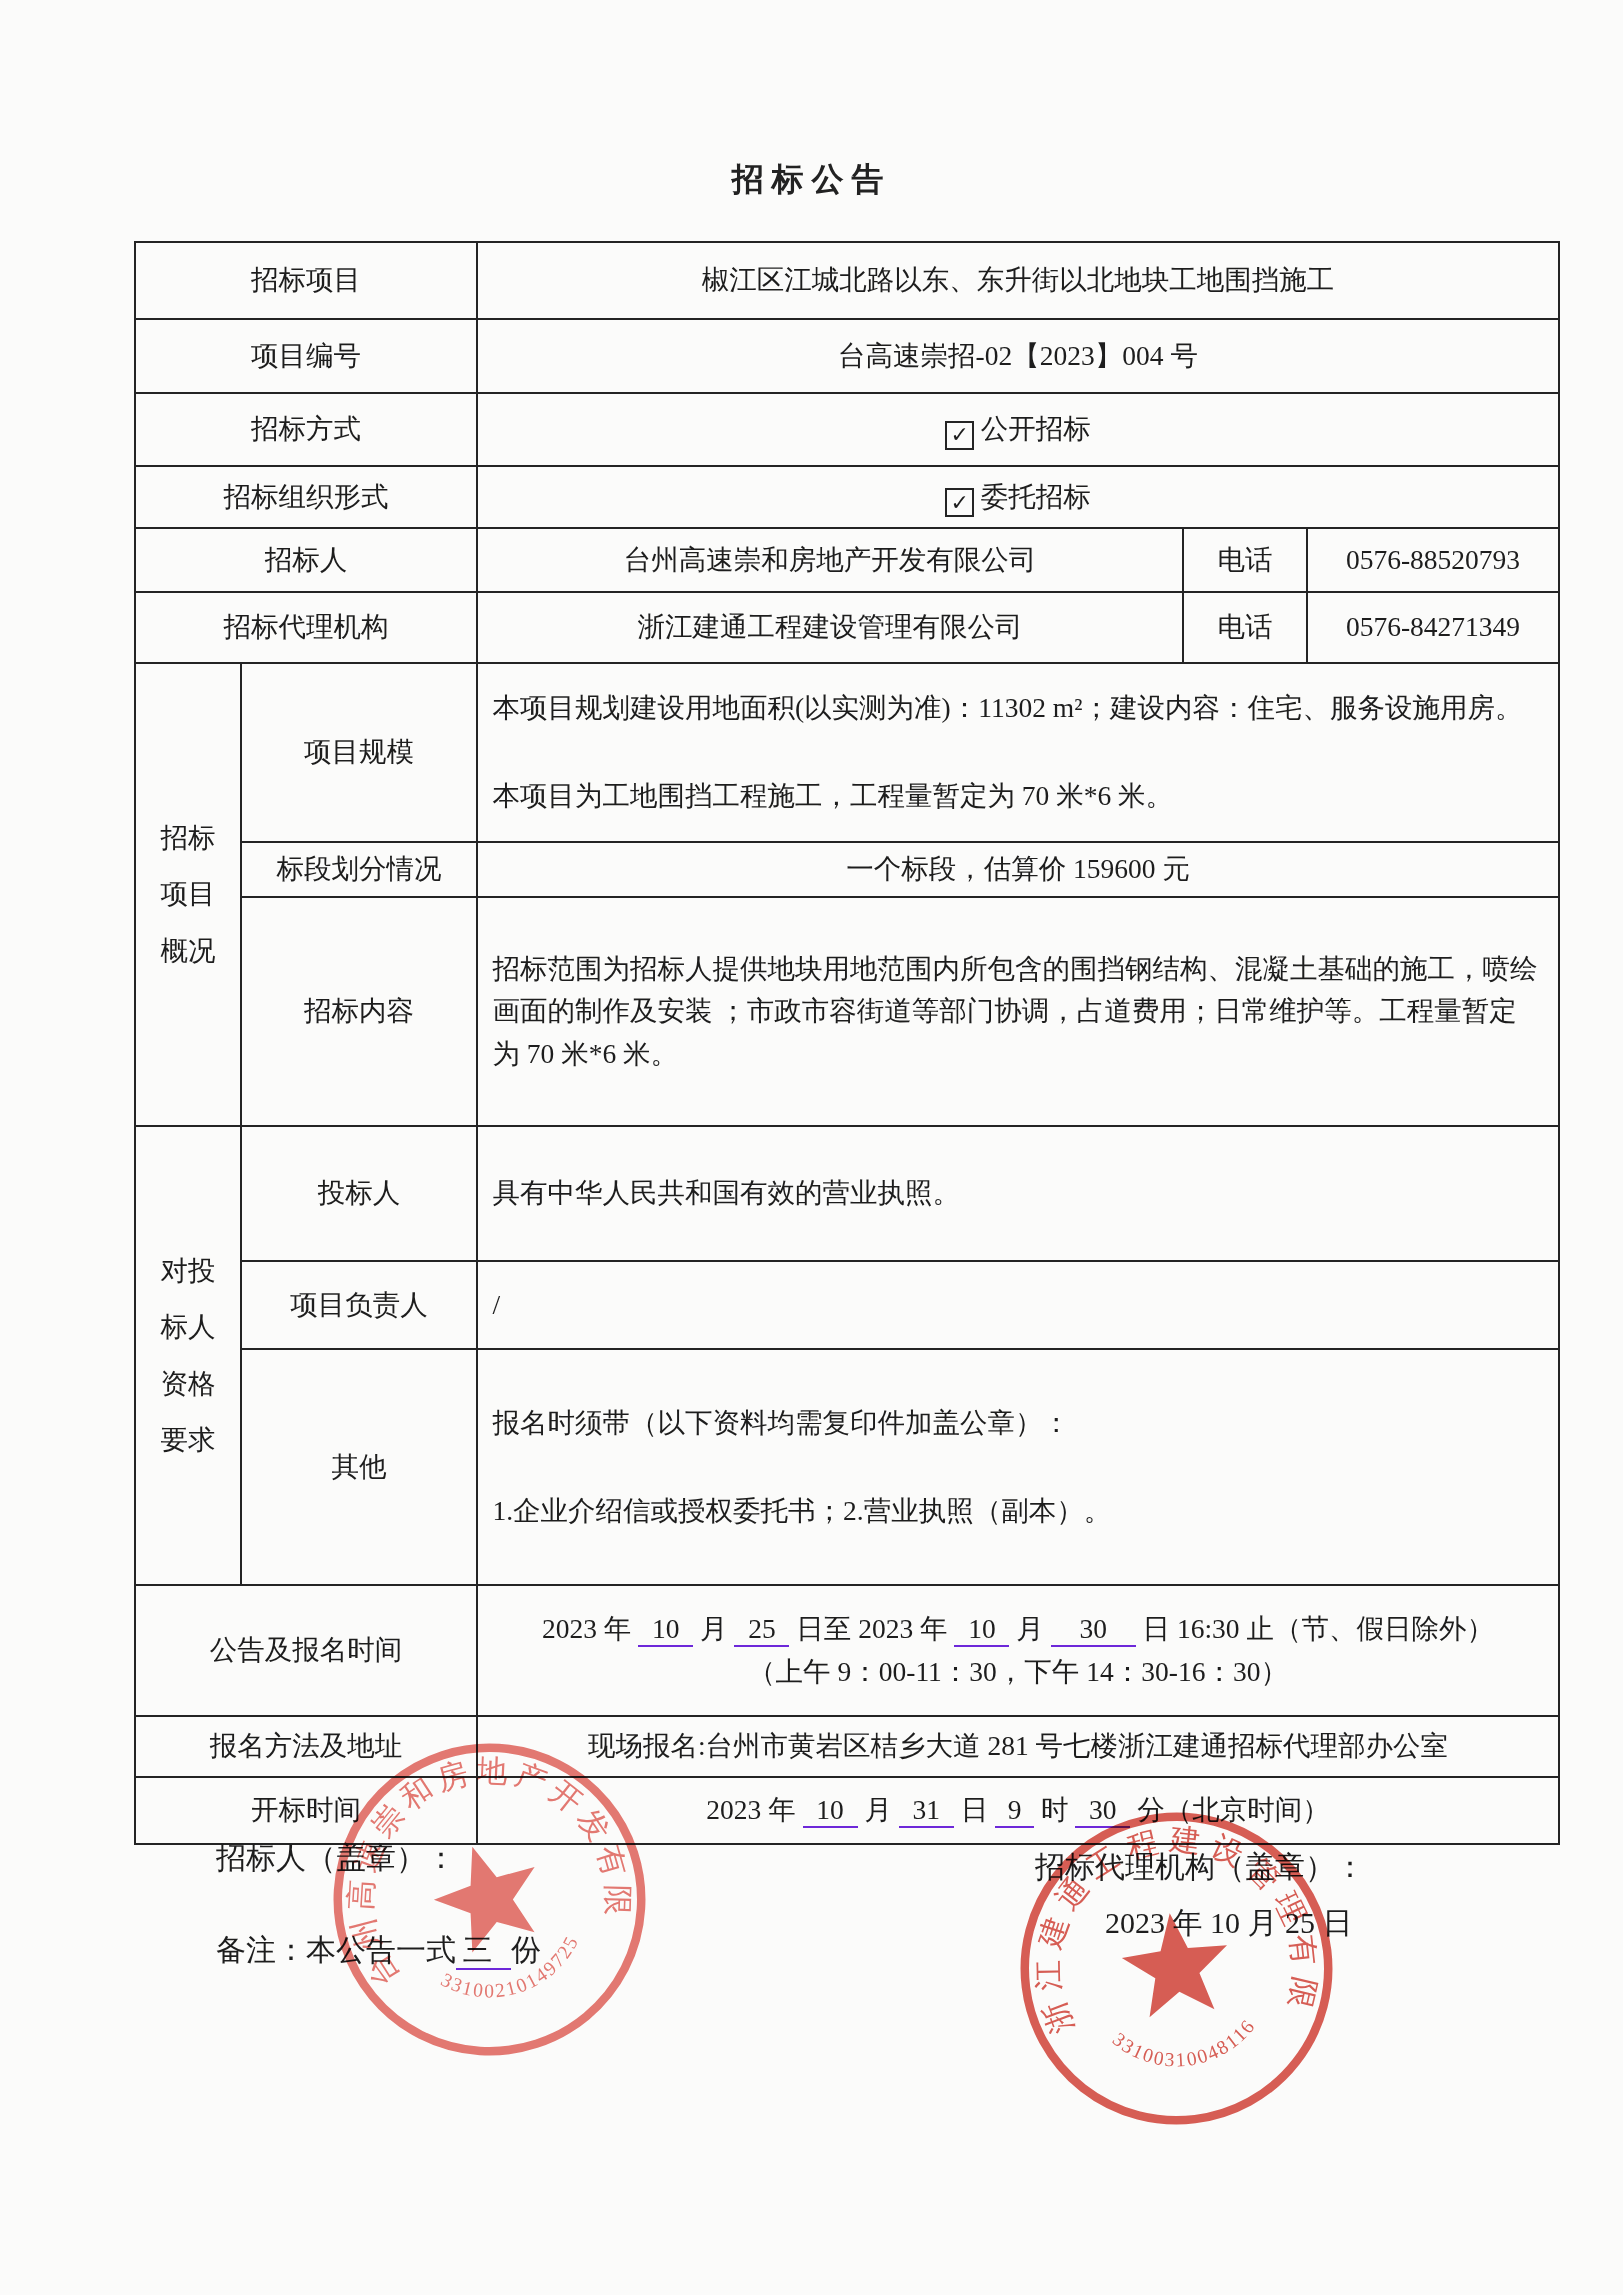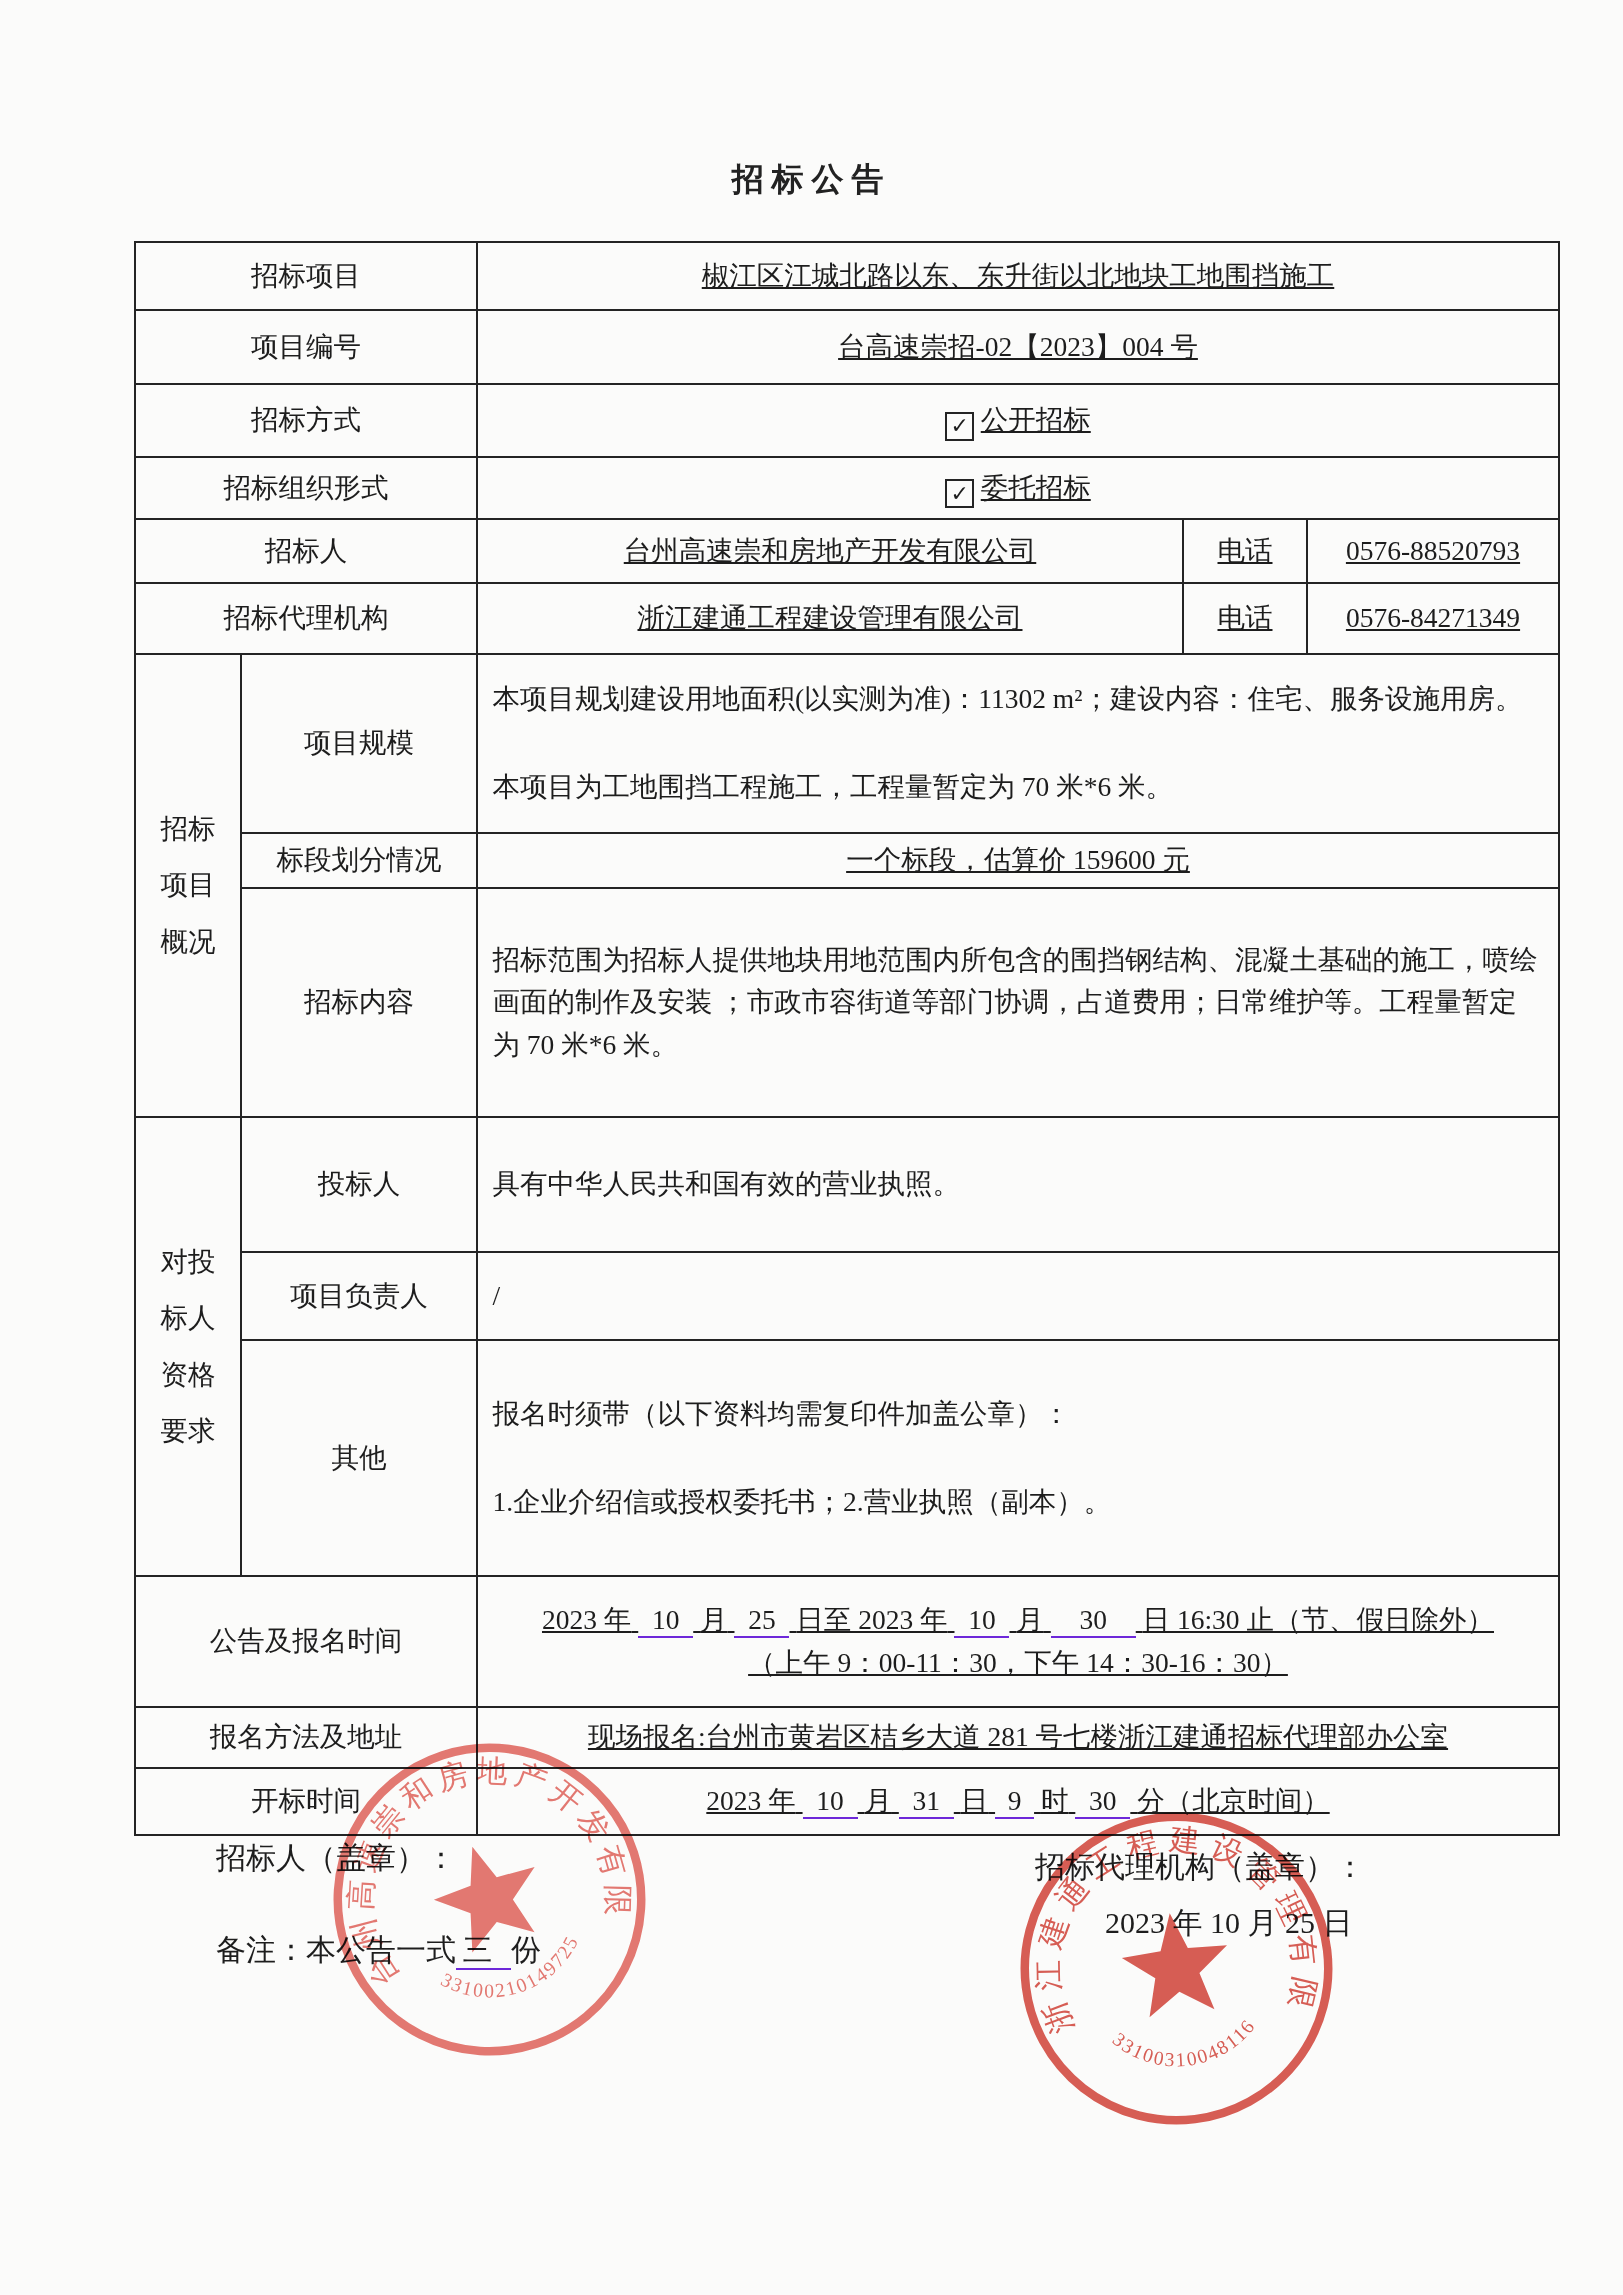--- a/index.html
+++ b/index.html
@@ -18,21 +18,21 @@
     position:absolute;left:134px;top:241px;width:1424px;
     border-collapse:collapse;table-layout:fixed;
   }
   table.doc td{
     border:2px solid #242424;
     font-size:27.5px;line-height:1.55;
     padding:5.2px 14.4px;vertical-align:middle;
     overflow:hidden;
   }
   td.lbl{text-align:center;}
-  td.ctr{text-align:center;text-decoration:underline;}
+  td.ctr{text-align:center;}
   td.lft{text-align:left;}
   td.section{padding:5.2px 3.9px;}
   .vlabel{
     display:block;width:62px;margin:0 auto;
     word-break:break-all;text-align:center;line-height:2.05;
   }
   .para{margin:0 0 9.2px 0;}
   .para2{margin:45px 0 0 0;}
   .cb{
     display:inline-flex;align-items:center;justify-content:center;
@@ -66,21 +66,21 @@
 <table class="doc">
   <colgroup>
     <col style="width:106px">
       <col style="width:236px">
       <col style="width:706px">
       <col style="width:124px">
       <col style="width:252px">
   </colgroup>
 
   <tbody>
-      <tr style="height:68px">
+      <tr style="height:77px">
     <td colspan="2" class="lbl">招标项目</td>
     <td colspan="3" class="ctr">椒江区江城北路以东、东升街以北地块工地围挡施工</td>
   </tr>
 
   <tr style="height:74px">
     <td colspan="2" class="lbl">项目编号</td>
     <td colspan="3" class="ctr">台高速崇招-02【2023】004 号</td>
   </tr>
 
   <tr style="height:73px">

